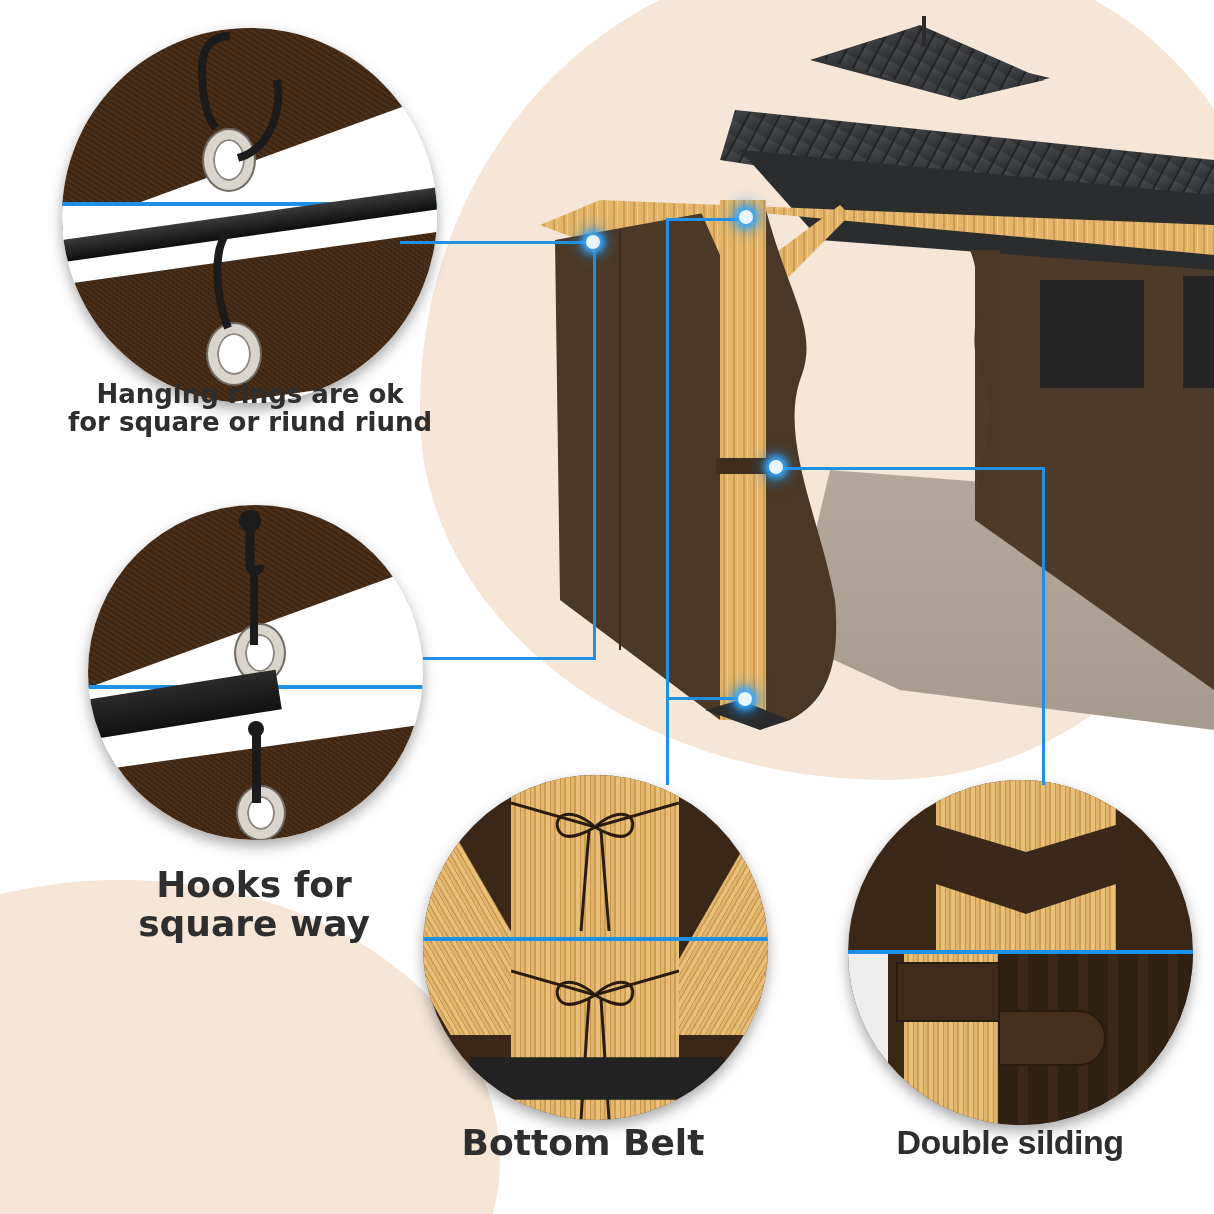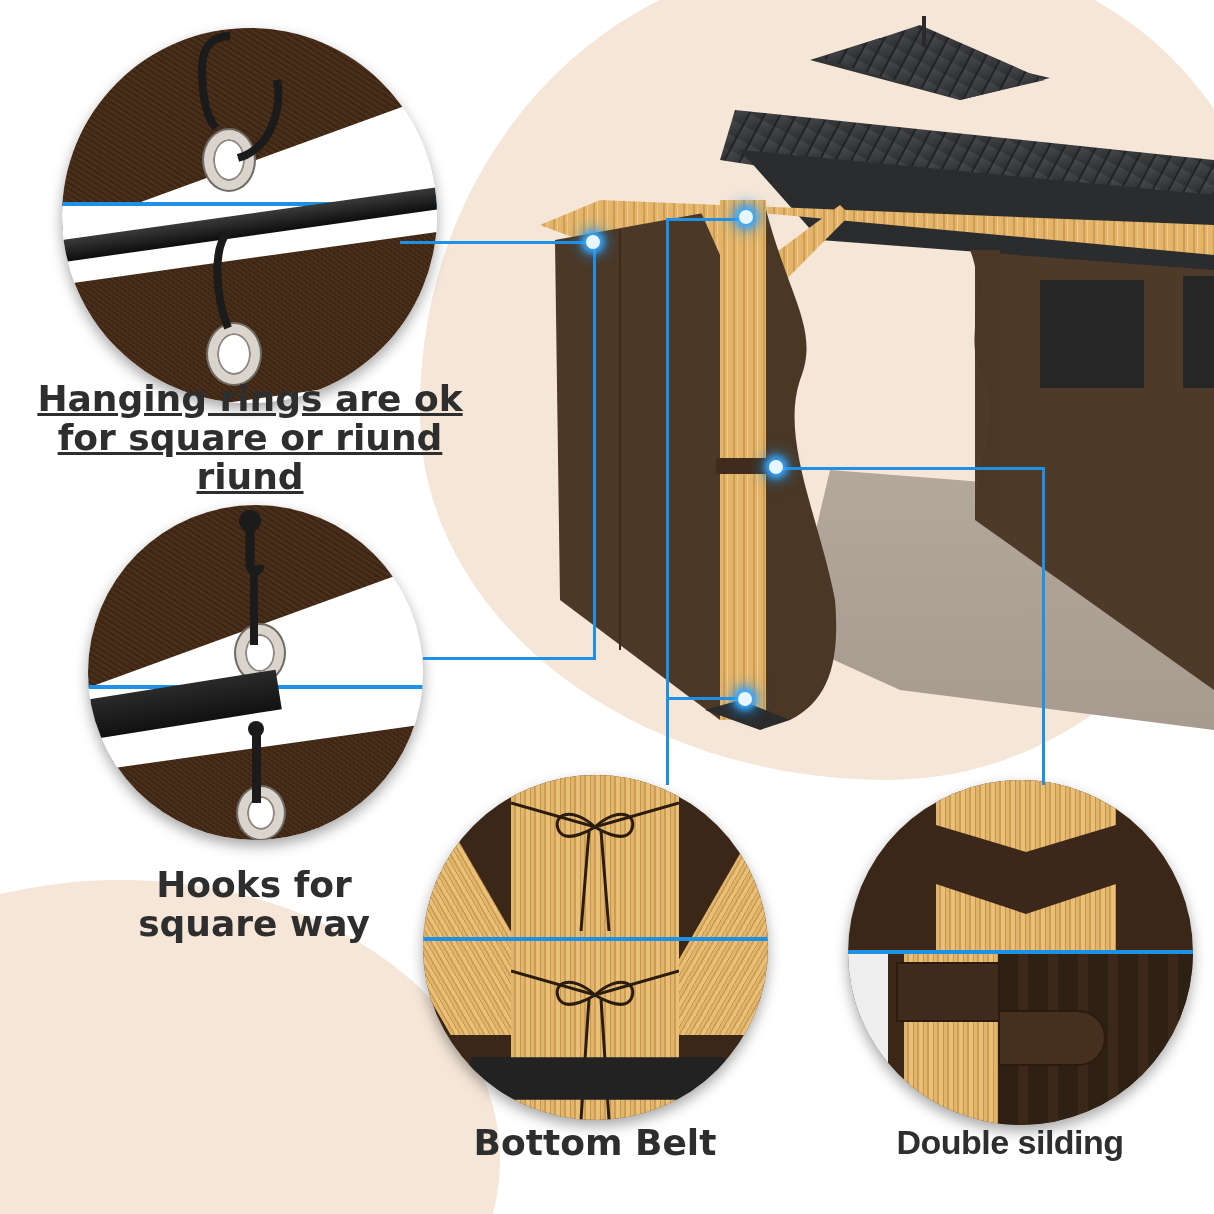--- a/index.html
+++ b/index.html
@@ -157,29 +157,29 @@
 
   <div class="line" style="left:776px;top:467px;width:268px;height:3px;"></div>
   <div class="line" style="left:1042px;top:467px;width:3px;height:318px;"></div>
 </div>
 
 <div class="dot" style="left:593px;top:242px;"></div>
 <div class="dot" style="left:746px;top:217px;"></div>
 <div class="dot" style="left:776px;top:467px;"></div>
 <div class="dot" style="left:745px;top:699px;"></div>
 
-<div class="caption" style="left:0;top:380px;width:500px;font-size:36px;text-decoration:underline;">
+<div class="caption" style="left:0;top:380px;width:500px;font-size:26px;">
   <div>Hanging rings are ok</div>
   <div>for square or riund riund</div>
 </div>
 
 <div class="caption" style="left:104px;top:866px;width:300px;font-size:36px;">
   <div>Hooks for</div>
   <div>square way</div>
 </div>
 
-<div class="caption" style="left:440px;top:1124px;width:310px;font-size:36px;">
+<div class="caption" style="left:428px;top:1124px;width:310px;font-size:36px;">
   <div>Bottom Belt</div>
 </div>
 
 <div class="caption" style="left:860px;top:1124px;width:300px;font-size:34px;font-family:'Liberation Sans Narrow','Liberation Sans',sans-serif;letter-spacing:-0.5px;">
   <div>Double silding</div>
 </div>
 
 </body></html>

